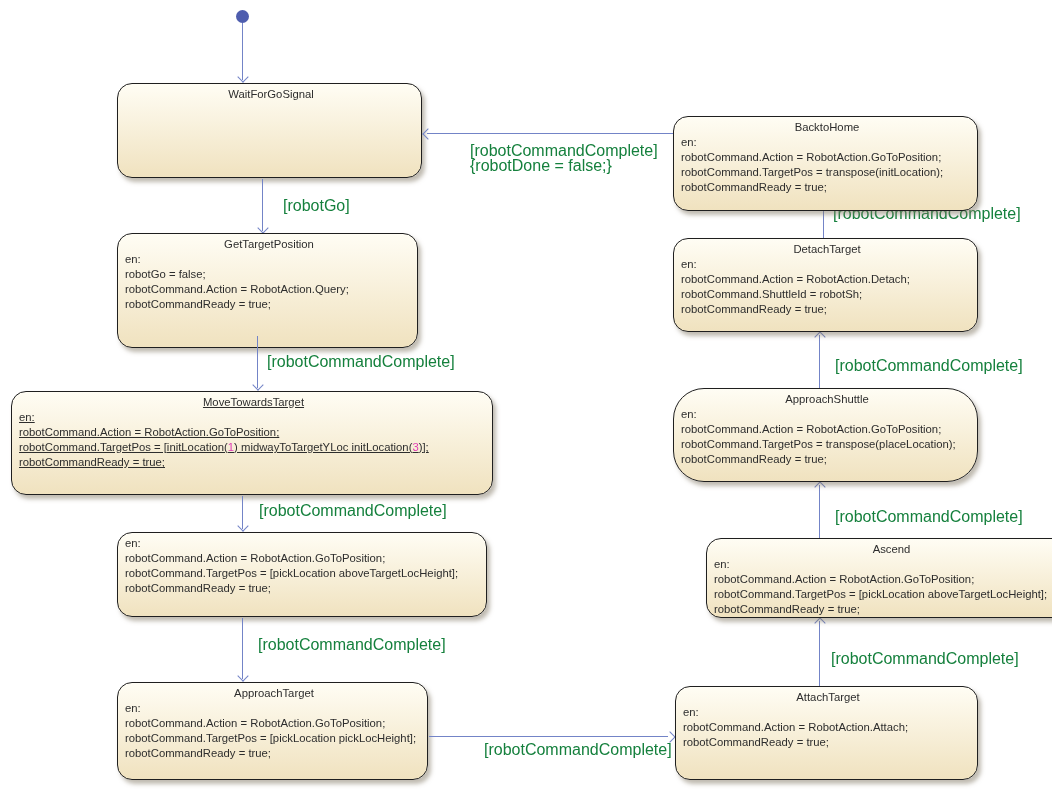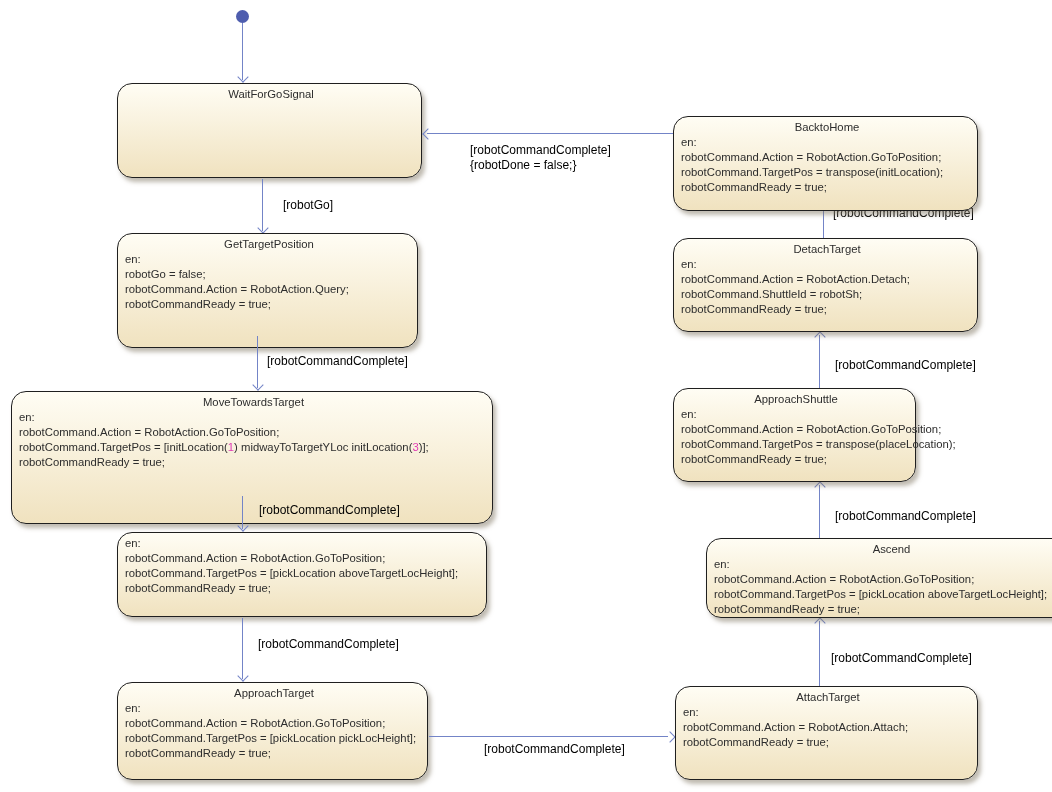--- a/index.html
+++ b/index.html
@@ -18,21 +18,21 @@
   .state .title{font-size:11.3px;text-align:center;}
   .num{color:#e03ab4;}
   .linev,.lineh{position:absolute;background:#7384c7;}
   .linev{width:1.4px;}
   .lineh{height:1.4px;}
   .arr{position:absolute;width:7px;height:7px;}
   .arr-down{border-right:1.4px solid #7384c7;border-bottom:1.4px solid #7384c7;transform:rotate(45deg);}
   .arr-up{border-left:1.4px solid #7384c7;border-top:1.4px solid #7384c7;transform:rotate(45deg);}
   .arr-left{border-left:1.4px solid #7384c7;border-bottom:1.4px solid #7384c7;transform:rotate(45deg);}
   .arr-right{border-top:1.4px solid #7384c7;border-right:1.4px solid #7384c7;transform:rotate(45deg);}
-  .tlabel{position:absolute;color:#000000;font-size:12px;line-height:15px;white-space:nowrap;}
+  .tlabel{position:absolute;color:#15803d;font-size:16px;line-height:15px;white-space:nowrap;}
   .init-dot{position:absolute;width:13px;height:13px;border-radius:50%;background:#4e5dae;}
 </style>
 </head>
 <body>
 
 <div id="canvas">
 
   <div class="init-dot" style="left:236px;top:10px;"></div>
   <div class="linev" style="left:242px;top:23px;height:57px;"></div>
   <div class="arr arr-down" style="left:239px;top:73px;"></div>
@@ -50,21 +50,21 @@
     <div class="line">en:</div>
     <div class="line">robotGo = false;</div>
     <div class="line">robotCommand.Action = RobotAction.Query;</div>
     <div class="line">robotCommandReady = true;</div>
   </div>
 
   <div class="linev" style="left:257px;top:336px;height:52px;"></div>
   <div class="arr arr-down" style="left:254px;top:381px;"></div>
   <div class="tlabel" style="left:267px;top:354px;">[robotCommandComplete]</div>
 
-  <div class="state" style="left:11px;top:391px;width:482px;height:133px;">
+  <div class="state" style="left:11px;top:391px;width:482px;height:104px;text-decoration:underline;">
     <div class="title">MoveTowardsTarget</div>
     <div class="line">en:</div>
     <div class="line">robotCommand.Action = RobotAction.GoToPosition;</div>
     <div class="line"><span>robotCommand.TargetPos = [initLocation(</span><span class="num">1</span><span>) midwayToTargetYLoc initLocation(</span><span class="num">3</span><span>)];</span></div>
     <div class="line">robotCommandReady = true;</div>
   </div>
 
   <div class="linev" style="left:242px;top:496px;height:33px;"></div>
   <div class="arr arr-down" style="left:239px;top:522px;"></div>
   <div class="tlabel" style="left:259px;top:503px;">[robotCommandComplete]</div>
@@ -108,21 +108,21 @@
     <div class="line">en:</div>
     <div class="line">robotCommand.Action = RobotAction.GoToPosition;</div>
     <div class="line">robotCommand.TargetPos = [pickLocation aboveTargetLocHeight];</div>
     <div class="line">robotCommandReady = true;</div>
   </div>
 
   <div class="linev" style="left:819px;top:485px;height:53px;"></div>
   <div class="arr arr-up" style="left:816px;top:483px;"></div>
   <div class="tlabel" style="left:835px;top:509px;">[robotCommandComplete]</div>
 
-  <div class="state" style="left:673px;top:388px;width:243px;height:94px;">
+  <div class="state" style="left:673px;top:388px;width:305px;height:94px;border-radius:31px;">
     <div class="title">ApproachShuttle</div>
     <div class="line">en:</div>
     <div class="line">robotCommand.Action = RobotAction.GoToPosition;</div>
     <div class="line">robotCommand.TargetPos = transpose(placeLocation);</div>
     <div class="line">robotCommandReady = true;</div>
   </div>
 
   <div class="linev" style="left:819px;top:335px;height:53px;"></div>
   <div class="arr arr-up" style="left:816px;top:333px;"></div>
   <div class="tlabel" style="left:835px;top:358px;">[robotCommandComplete]</div>

